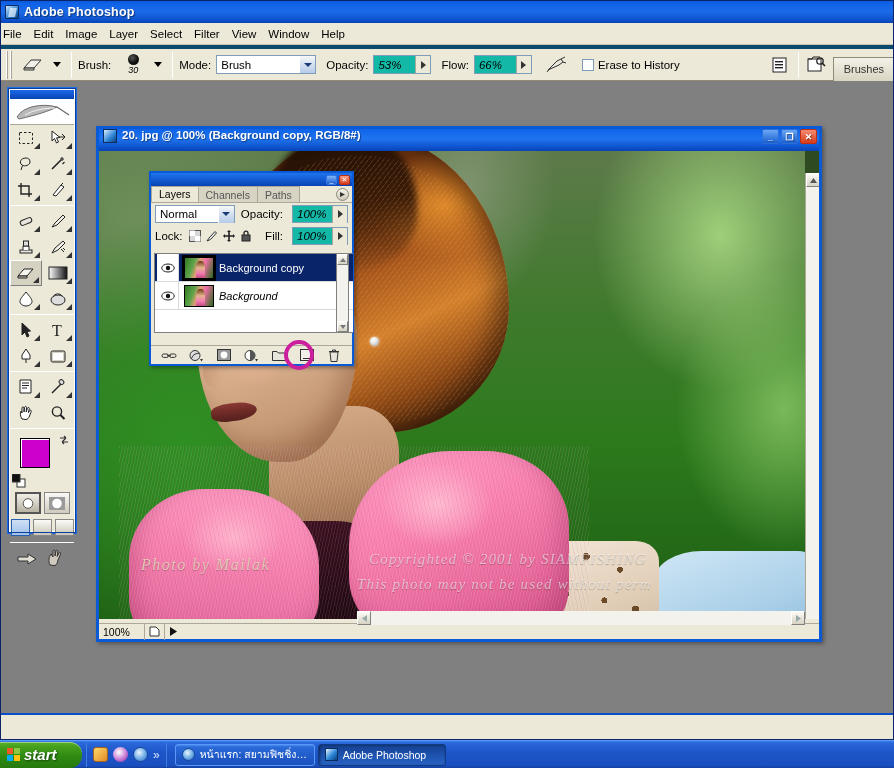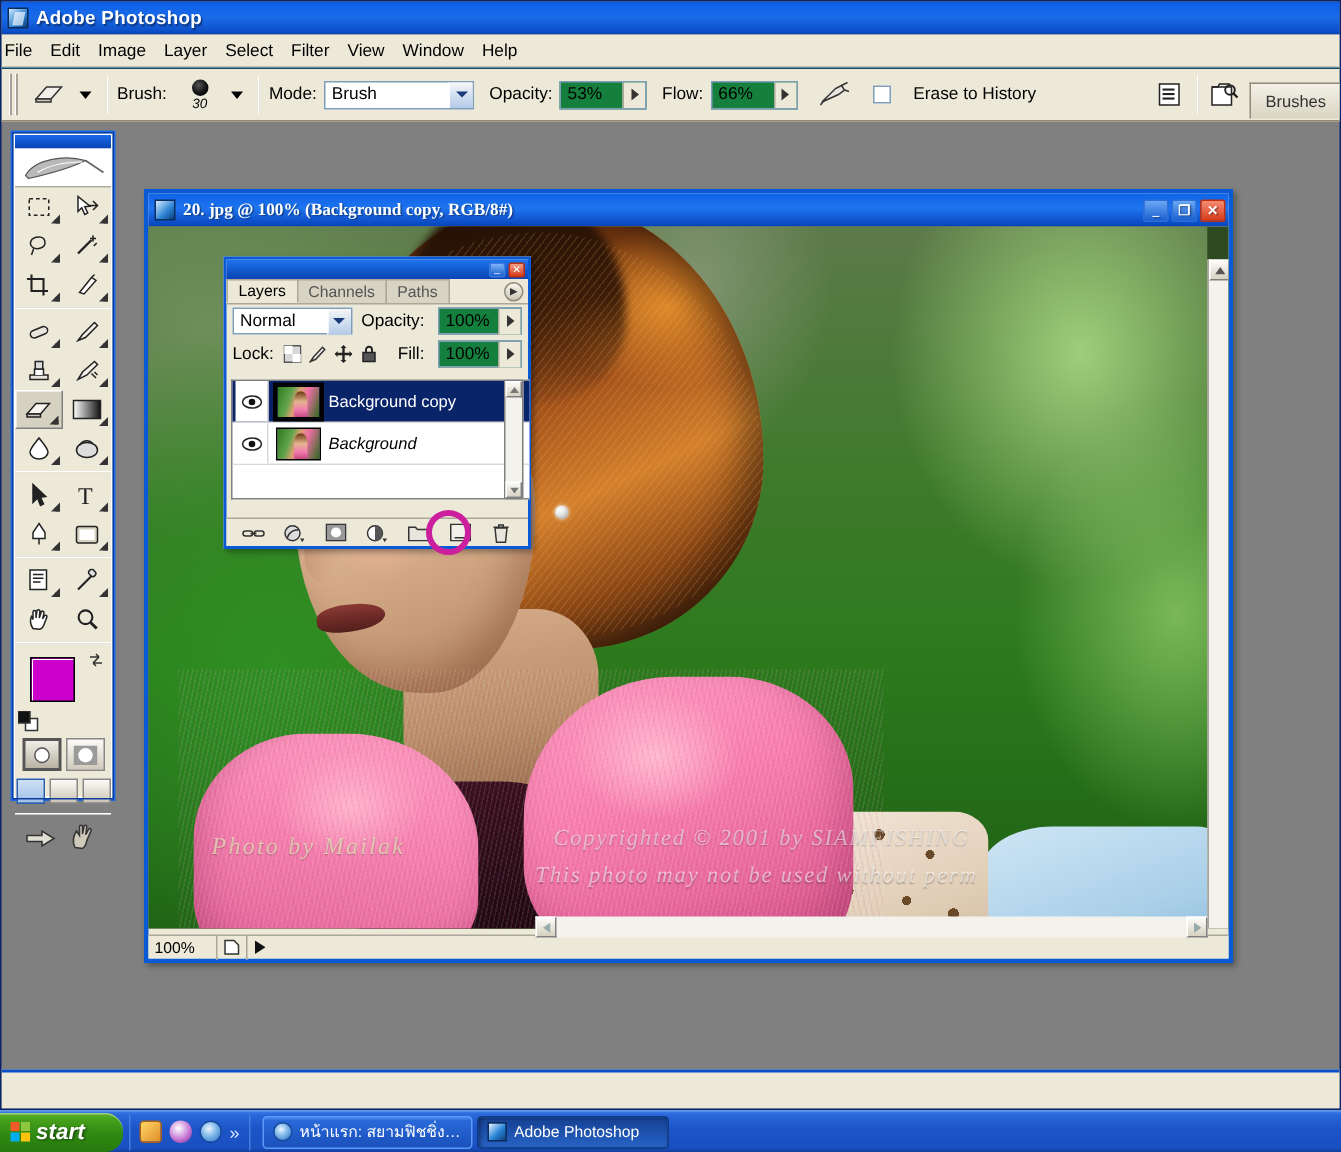--- a/index.html
+++ b/index.html
@@ -44,21 +44,21 @@
   }
   .menubar .mi{
     padding:2px 8px; font-size:11.5px; color:#000; cursor:default;
     margin-left:-4px;
   }
   .menubar .mi:first-child{ margin-left:-6px; }
   
   .optbar{
     position:absolute; left:0; top:44px; width:894px; height:36px;
     background:#ece9d8;
-    border-top:1px solid #0c4a6e; border-bottom:1px solid #948a74;
+    border-top:4px solid #0c4a6e; border-bottom:1px solid #948a74;
     display:flex; align-items:center; padding-left:4px; gap:0px;
   }
   .grip{
     width:8px; height:30px; margin-right:4px;
     background:repeating-linear-gradient(to right,#fff 0 1px,#aaa199 1px 2px,#ece9d8 2px 4px);
     border:1px solid #ece9d8;
   }
   .opt-tool{
     width:32px;height:26px; display:flex;align-items:center;justify-content:center;
     position:relative;
@@ -83,22 +83,22 @@
   }
   .combo .cb-arrow{
     width:16px;height:17px; background:linear-gradient(to bottom,#f7f7f5,#d6e2f2 45%,#b6cbe8);
     border-left:1px solid #fff; display:flex;align-items:center;justify-content:center;
   }
   .combo .cb-arrow i{
     width:0;height:0;border-left:4px solid transparent;border-right:4px solid transparent;
     border-top:4px solid #1a3a7a; display:block;
   }
   .numbox{
-    height:19px; border:1px solid #7f9db9; background:#15803d; display:flex;
-    align-items:center; font-size:11.5px; min-width:56px;
+    height:19px; border:1px solid #7f9db9; background:#14b8a6; display:flex;
+    align-items:center; font-size:11.5px; min-width:56px;font-style:italic;
   }
   .numbox span{ padding:0 4px; }
   .numbox .spin{
     margin-left:auto; width:15px;height:17px; background:#ece9d8;
     border-left:1px solid #aca899; display:flex;align-items:center;justify-content:center;
   }
   .numbox .spin i{
     width:0;height:0;border-top:4px solid transparent;border-bottom:4px solid transparent;
     border-left:5px solid #333; display:block;
   }
@@ -176,23 +176,22 @@
   .jumpbtns{ display:flex;justify-content:center;gap:4px;margin-top:6px;}
   
   .docwin{
     position:absolute; left:95px; top:125px; width:726px; height:516px;
     border:3px solid #0a5ad6; background:#ece9d8;
     box-shadow:2px 2px 4px rgba(0,0,0,.35);
   }
   .doc-title{
     height:22px;
     background:linear-gradient(to bottom,#0e63e8 0%,#1f74f0 45%,#0b4cc4 90%,#0843b4 100%);
-    display:flex;align-items:center;padding-left:4px; color:#fff; font-size:11.5px; font-weight:bold;
+    display:flex;align-items:flex-start;padding-left:4px; color:#fff; font-size:11.5px; font-weight:bold;
     text-shadow:1px 1px 1px rgba(0,0,0,.4);
-    font-family:Liberation Serif, serif;
   }
   .doc-icon{
     width:14px;height:14px;margin-right:5px;
     background:linear-gradient(135deg,#d6ecff,#2b82d4 60%,#0d3f7a);
     border:1px solid #0a2d5e;
   }
   .doc-btns{ margin-left:auto; display:flex; gap:2px; padding-right:2px;}
   .dbtn{
     width:17px;height:15px; border:1px solid #2e6fd6;
     background:linear-gradient(to bottom,#6aa8f5,#1a5fd0);
@@ -576,21 +575,21 @@
     <div class="opt-tool" style="margin-left:8px">
       <svg width="22" height="18" viewBox="0 0 22 18">
         <path d="M3 14 L12 5 L16 3 L18 6 L14 9 Z" fill="#e8e6dc" stroke="#333" stroke-width="1"></path>
         <path d="M16 3 L20 1 M18 6 L21 7" stroke="#333" stroke-width="1" fill="none"></path>
         <path d="M5 12 L2 16" stroke="#333" stroke-width="1"></path>
       </svg>
     </div>
 
     <div class="chkwrap" style="margin-left:10px">
       <span class="chk"></span>
-      <span class="lbl" style="margin:11px">Erase to History</span>
+      <span class="lbl" style="margin:0">Erase to History</span>
     </div>
 
     <div class="optbar-right">
       <div class="palbtn">
         <svg width="15" height="16" viewBox="0 0 15 16">
           <rect x="1" y="1" width="13" height="14" fill="#fff" stroke="#222"></rect>
           <rect x="3" y="4" width="8" height="1.4" fill="#222"></rect>
           <rect x="3" y="7" width="8" height="1.4" fill="#222"></rect>
           <rect x="3" y="10" width="8" height="1.4" fill="#222"></rect>
         </svg>

